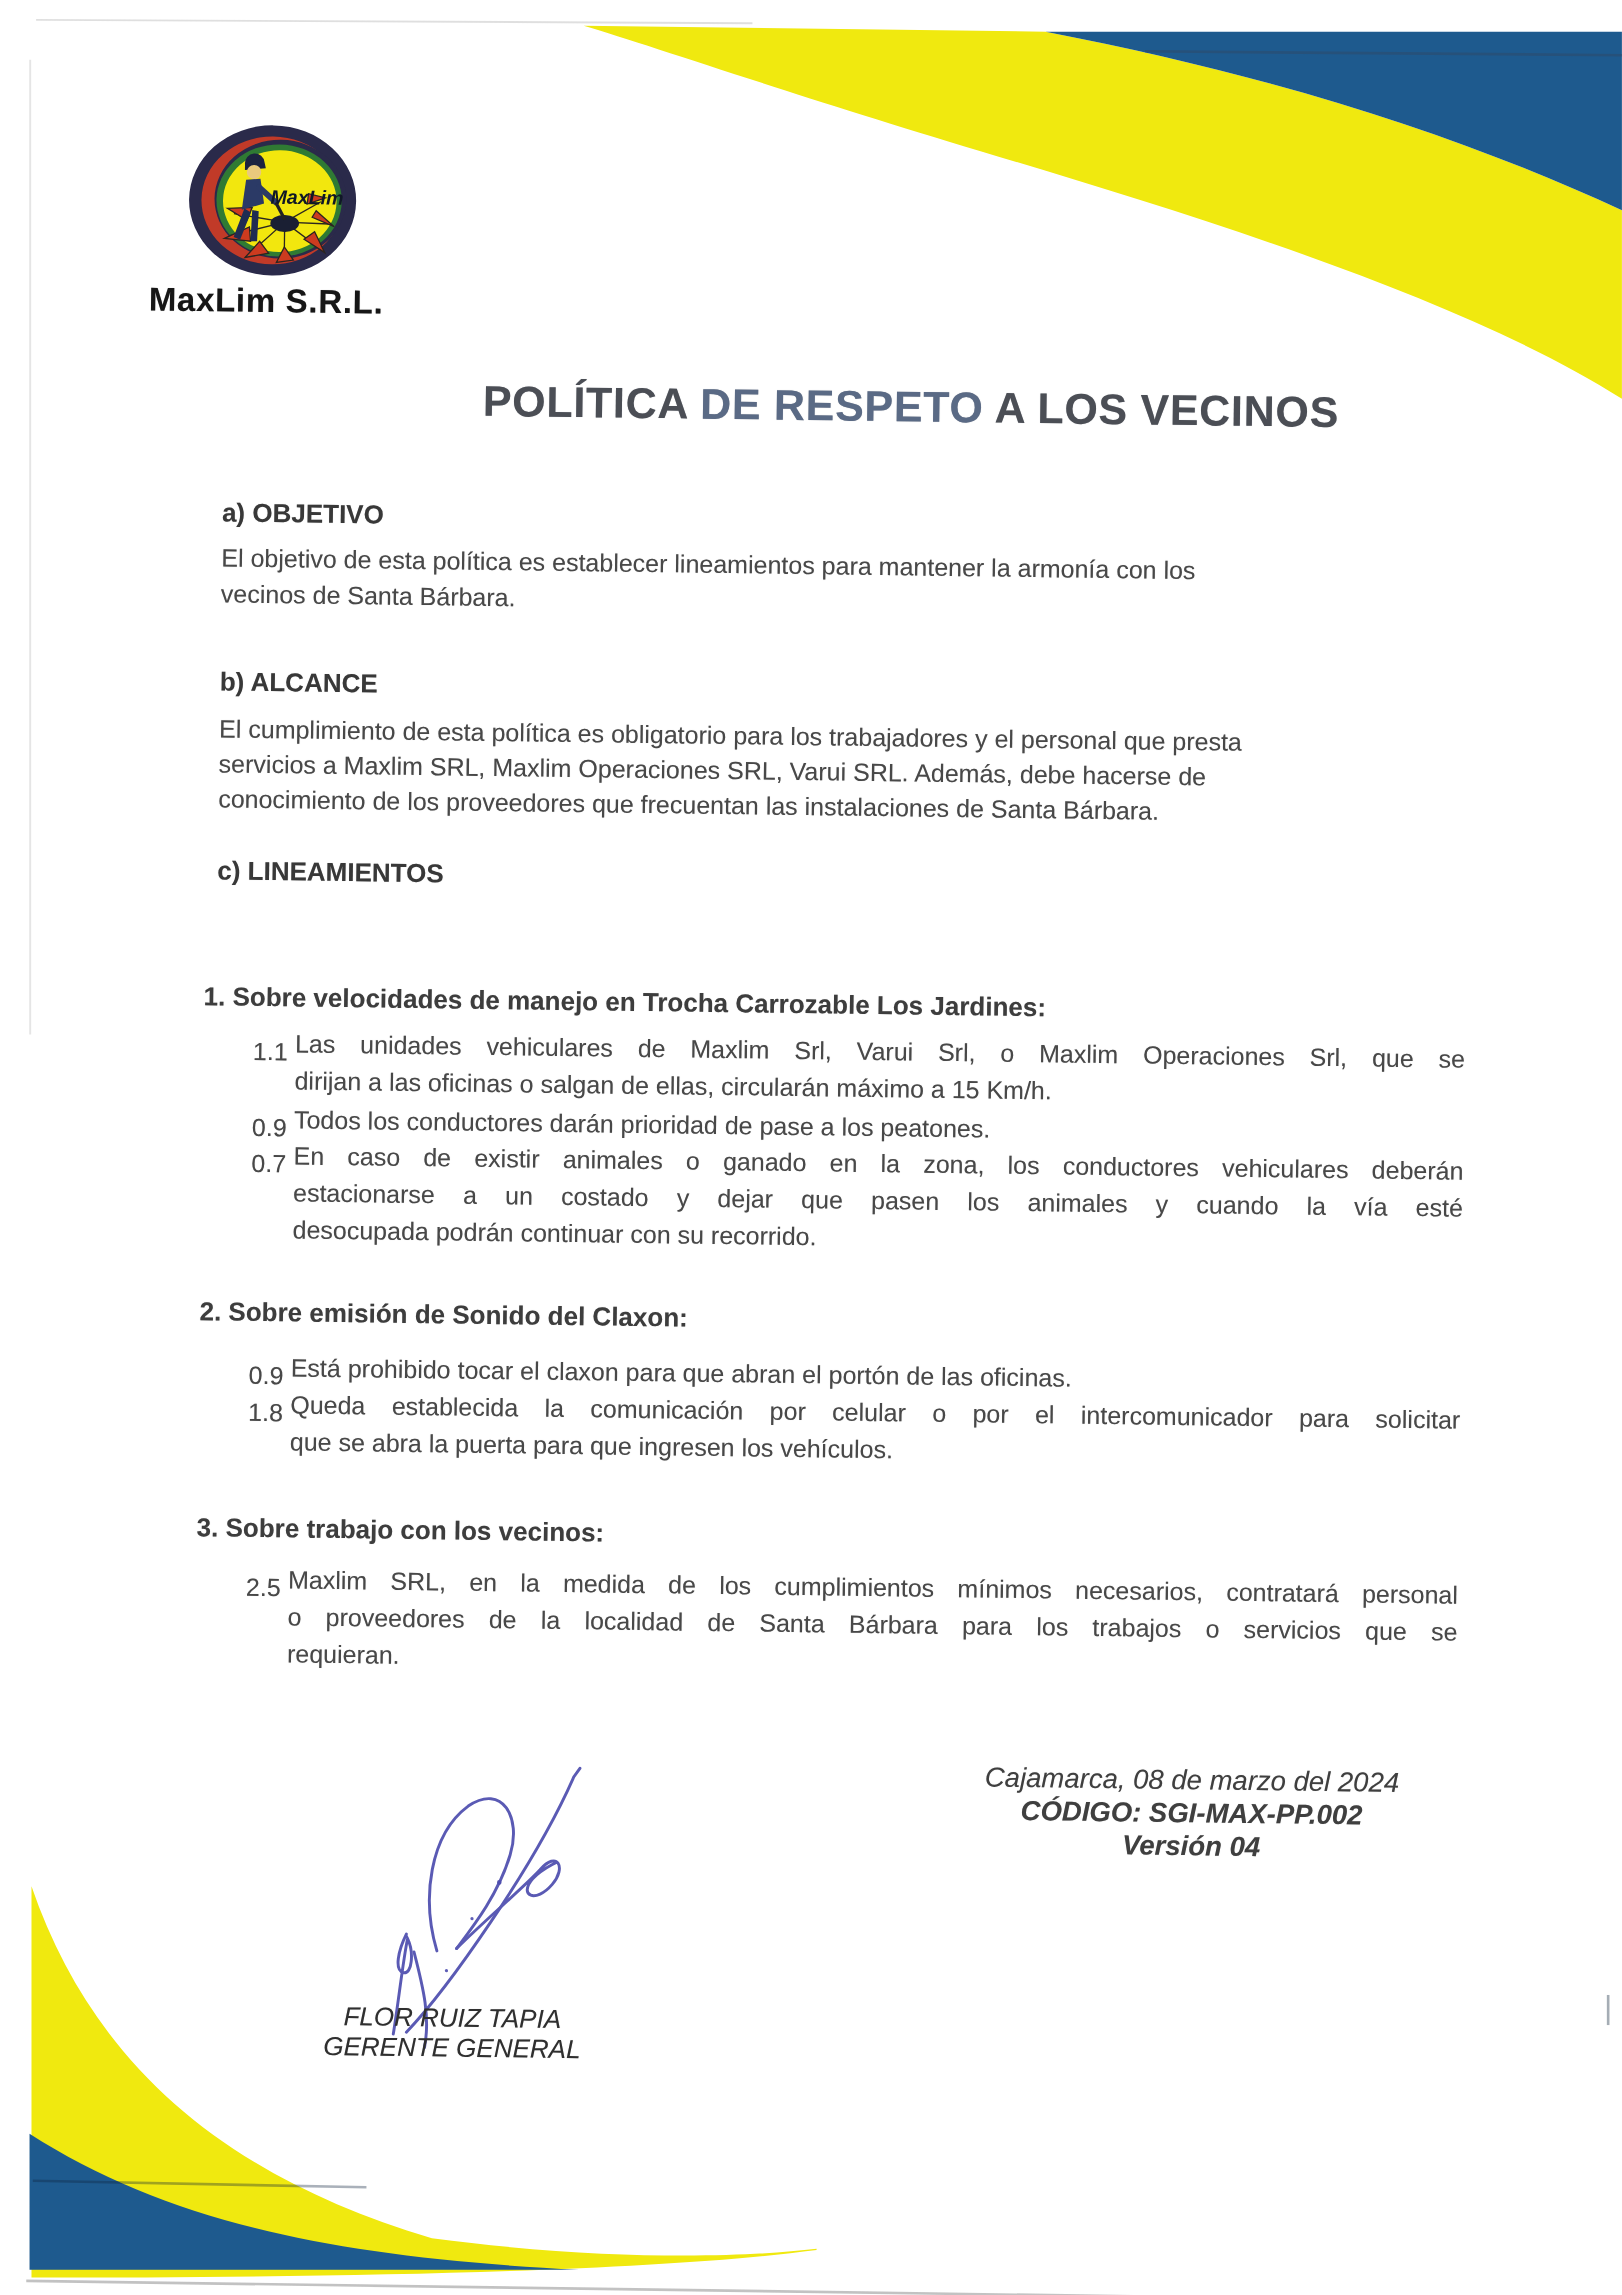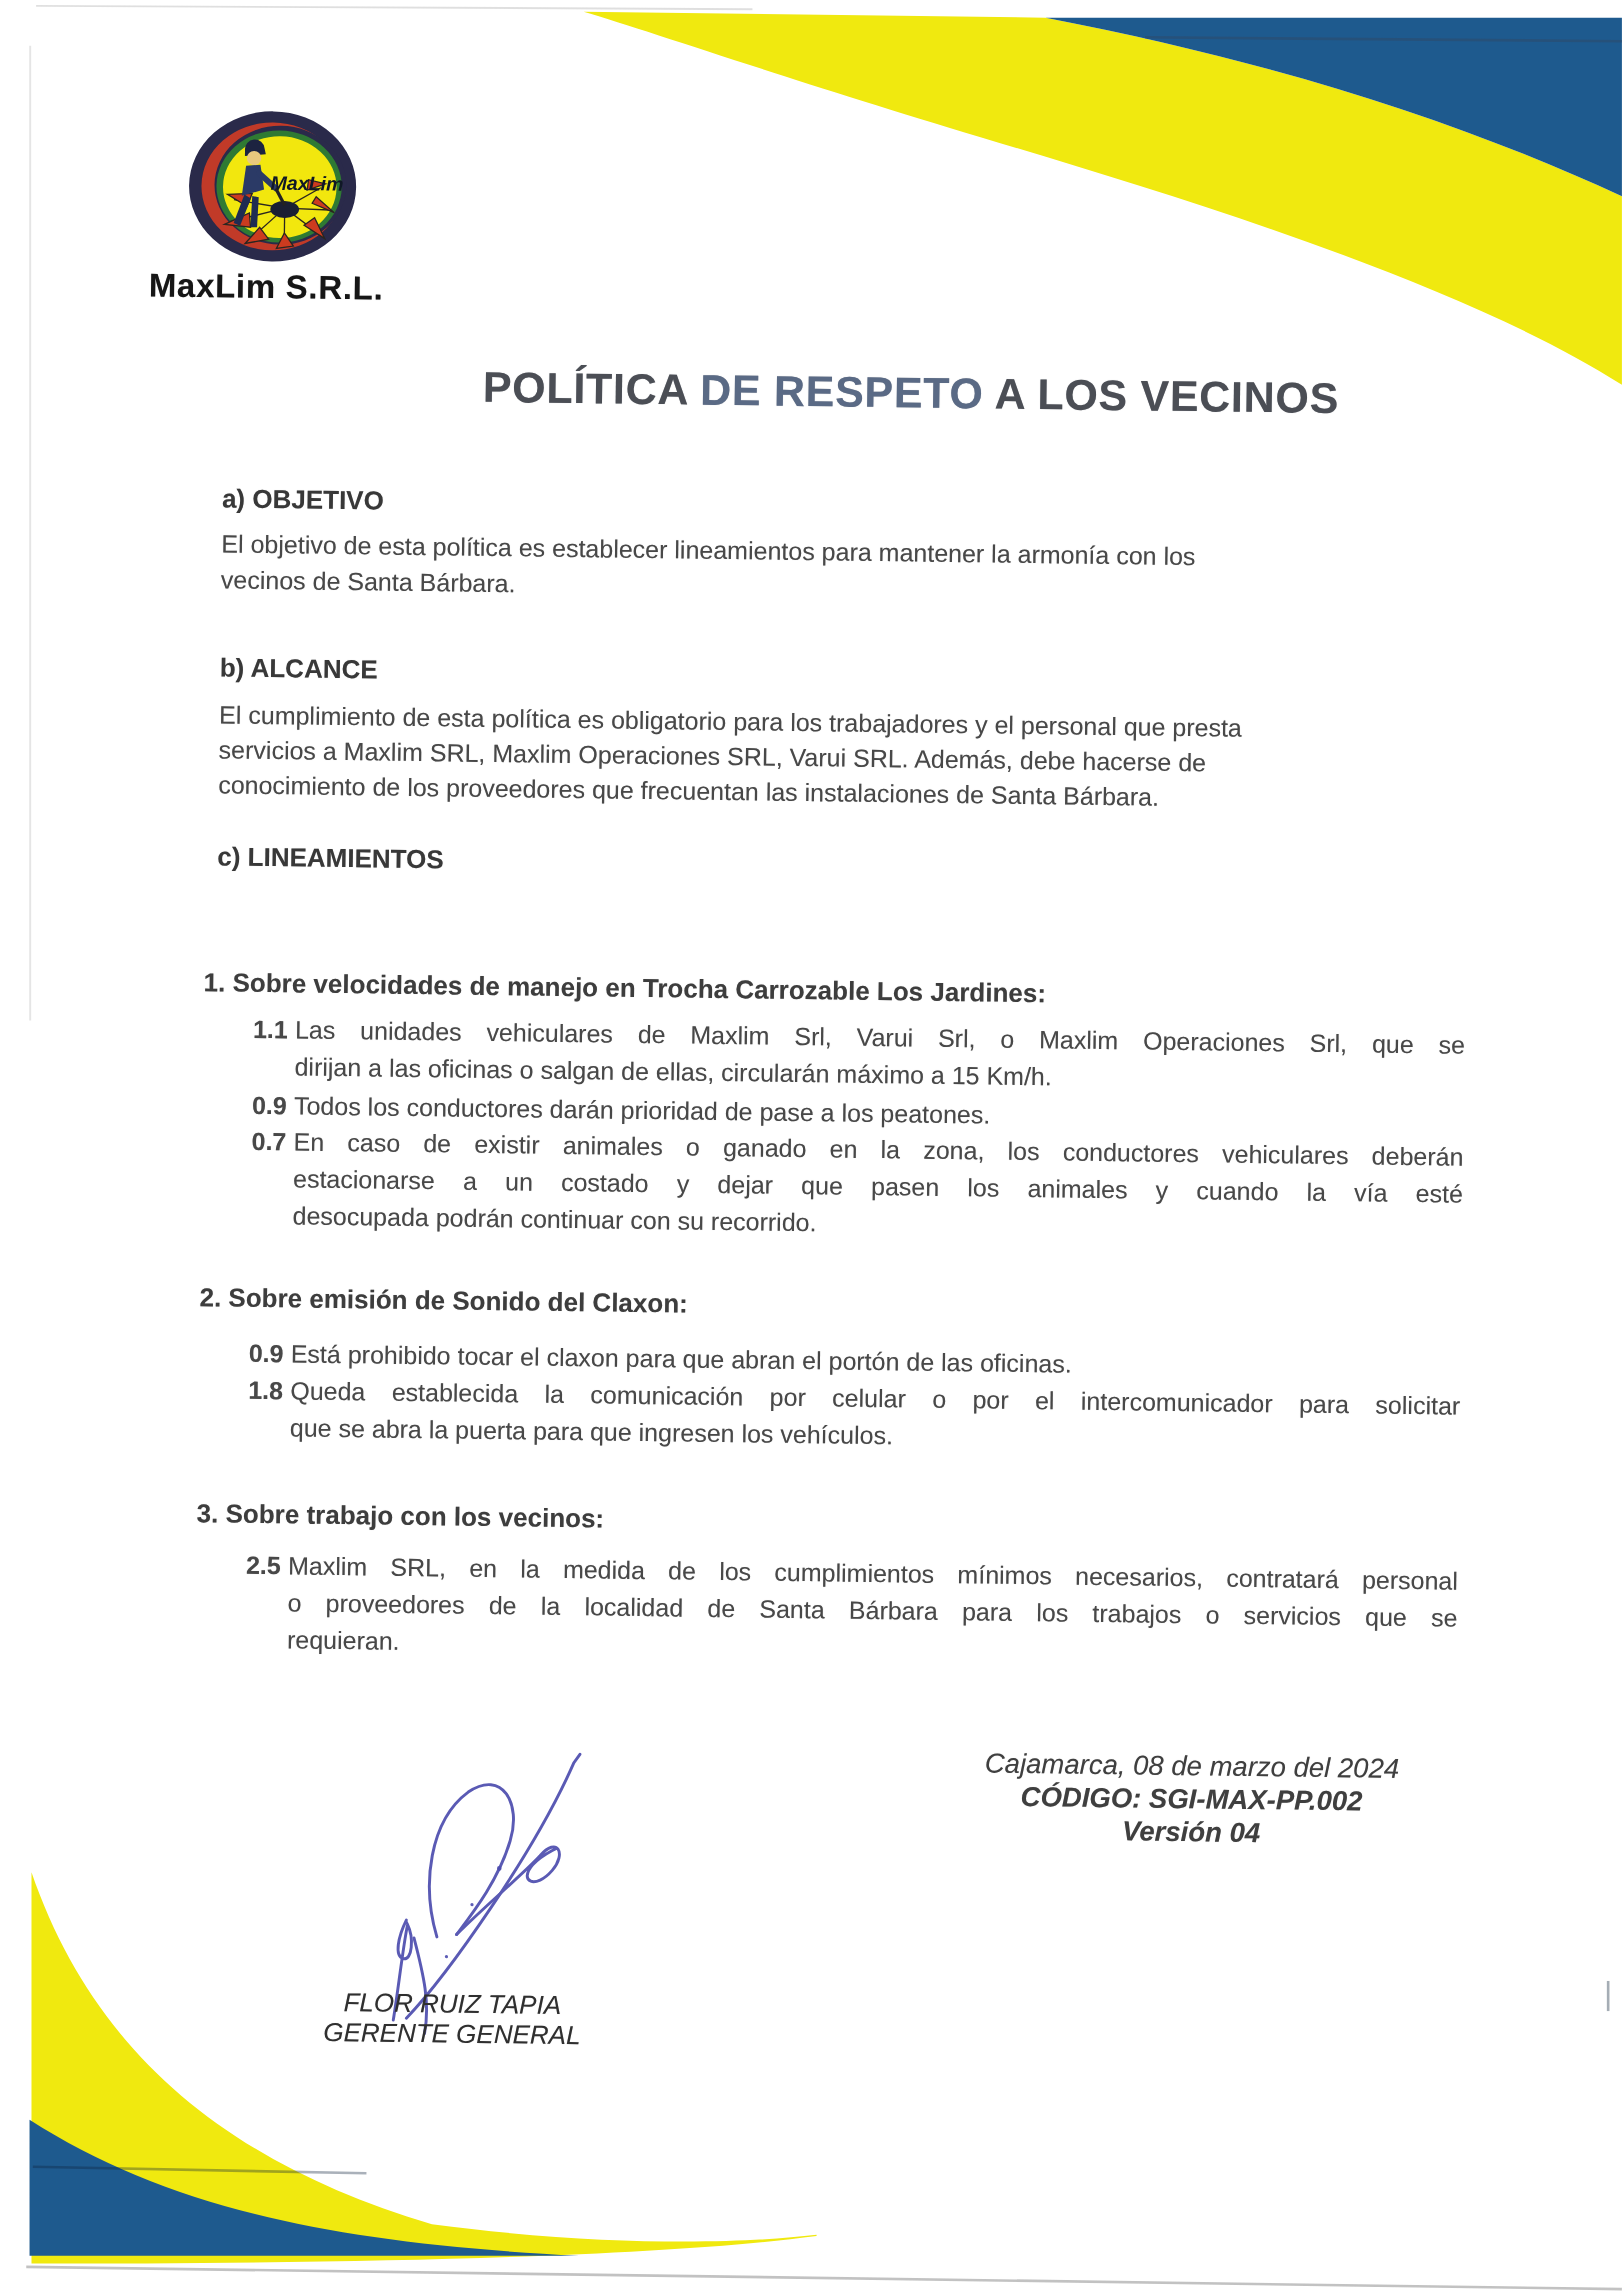--- a/index.html
+++ b/index.html
@@ -10,21 +10,21 @@
     --title-ink:#4b4e55;
     --title-tint:#5a6a85;
     --sig:#4d4dae;
   }
   html,body{margin:0;padding:0;}
   body{
     width:1622px;height:2295px;position:relative;background:#ffffff;
     font-family:"Liberation Sans","DejaVu Sans",sans-serif;
     overflow:hidden;
   }
-  .page{position:absolute;inset:0;overflow:hidden;}
+  .page{position:absolute;inset:0;overflow:hidden;margin-top:14px;}
   svg.decor{position:absolute;inset:0;width:1622px;height:2295px;display:block;}
   .skew{position:absolute;inset:0;transform:rotate(0.75deg);transform-origin:39px 39px;}
 
   
   .logo-wrap{position:absolute;left:152px;top:107px;width:257px;}
   .logo-svg{display:block;margin-left:37px;}
   .company{
     margin-top:3.9px;font-size:33px;font-weight:800;color:#161616;letter-spacing:0.7px;
     text-shadow:0 0 0.7px rgba(20,20,20,.4);white-space:nowrap;
   }
@@ -38,21 +38,21 @@
   .doc-title .tint{color:var(--title-tint);}
 
   .blk{position:absolute;color:var(--ink);font-size:25px;line-height:36px;
        text-shadow:0 0 0.7px rgba(70,70,70,.35);}
   .lead{left:228px;width:1250px;}
   .head{font-weight:700;color:var(--ink-dark);font-size:26px;white-space:nowrap;}
   .rag{white-space:nowrap;}
 
   .num-head{left:216px;width:1283px;font-weight:700;color:#3d3d3d;font-size:26px;white-space:nowrap;}
   .item{left:228px;width:1250px;line-height:37px;}
-  .item .inum{position:absolute;left:38px;top:0;font-weight:bold;}
+  .item .inum{position:absolute;left:38px;top:8px;}
   .item .itxt{margin-left:80px;}
   .jline{text-align:justify;text-align-last:justify;}
   .jlast{text-align:left;}
 
   .footer-blk{
     left:982px;width:465px;text-align:center;font-style:italic;line-height:33px;
     font-size:27.5px;color:#3f3f3f;white-space:nowrap;
   }
   .footer-blk .bold{font-weight:700;}
 

